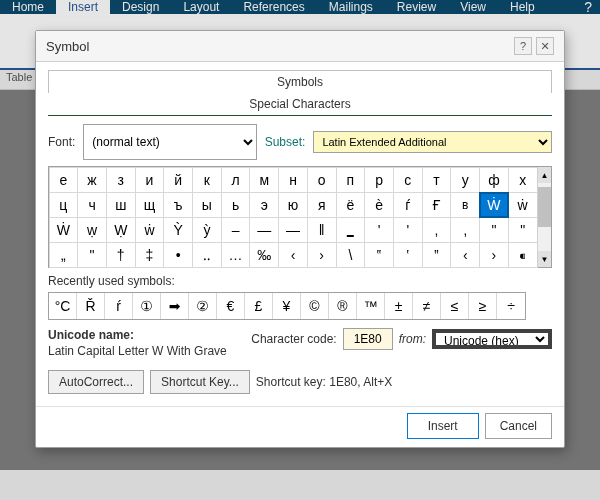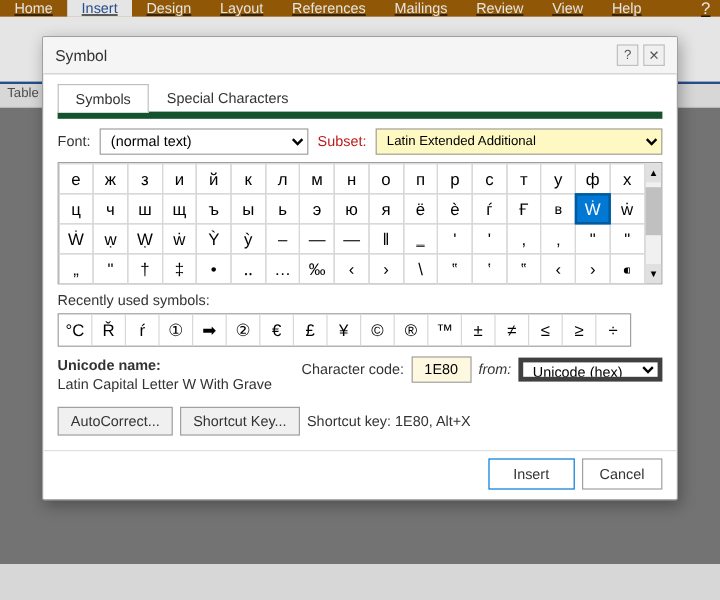--- a/index.html
+++ b/index.html
@@ -85,22 +85,23 @@
       color: #555;
     }
 
     .dialog-body {
       padding: 8px 12px;
     }
 
     
     .tab-bar {
       display: flex;
-      border-bottom: 6px solid #14532d;
+      border-bottom: 1px solid #14532d;
       margin-bottom: 8px;
+      flex-direction: column;
     }
     .tab-btn {
       padding: 4px 14px;
       font-size: 12px;
       cursor: pointer;
       border: 1px solid transparent;
       border-bottom: none;
       background: transparent;
       color: #333;
     }
@@ -118,30 +119,30 @@
       gap: 8px;
       margin-bottom: 6px;
     }
     .font-label {
       font-size: 12px;
       color: #333;
       white-space: nowrap;
     }
     .font-select {
       flex: 1;
-      height: 22px;
+      height: 36px;
       border: 1px solid #a0a0a0;
       font-size: 12px;
       padding: 0 4px;
       background: white;
       cursor: pointer;
     }
     .subset-label {
       font-size: 12px;
-      color: #b91c1c;
+      color: #0f766e;
       white-space: nowrap;
     }
     .subset-select {
       flex: 1.4;
       height: 22px;
       border: 1px solid #a0a0a0;
       font-size: 11px;
       padding: 0 4px;
       background: #fef9c3;
       cursor: pointer;
@@ -339,25 +340,24 @@
     }
 
     
     .bg-container {
       position: relative;
       width: 600px;
       height: 500px;
       background: #f0f0f0;
     }
     .ribbon-row {
-      background: #a16207;
+      background: #0c4a6e;
       height: 14px;
       display: flex;
       align-items: center;
-      text-decoration: underline;
     }
     .word-toolbar {
       background: white;
       height: 56px;
       border-bottom: 2px solid #2b579a;
     }
     .word-doc-ruler {
       background: #f0f0f0;
       height: 20px;
       border-bottom: 1px solid #d0d0d0;

